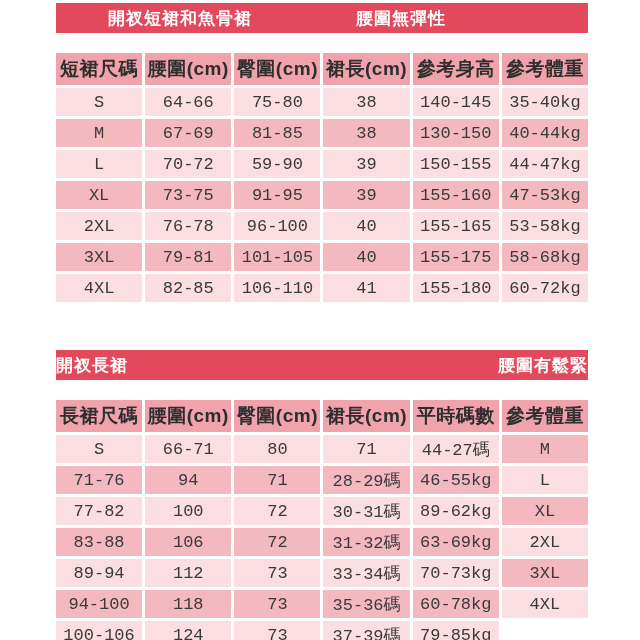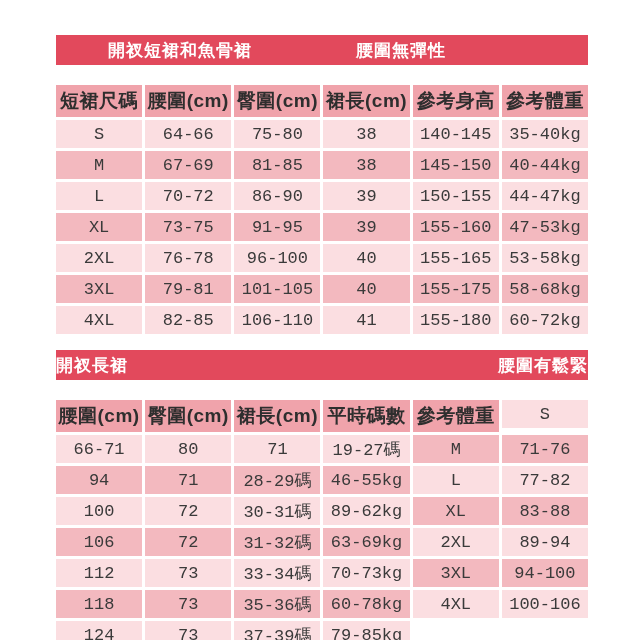--- a/index.html
+++ b/index.html
@@ -22,21 +22,21 @@
     background: #e2495c;
     color: #ffffff;
     display: flex;
     align-items: center;
     font-family: "Liberation Sans", "DejaVu Sans", sans-serif;
     font-weight: bold;
     font-size: 17px;
     letter-spacing: 1px;
     margin-bottom: 4px;
   }
-  .title-bar.left-layout { padding-left: 52px; margin-top: 32px; }
+  .title-bar.left-layout { padding-left: 52px; }
   .title-bar.left-layout .t-sub { margin-left: 104px; }
   .title-bar.center-layout { justify-content: space-between; }
   .title-bar.center-layout .t-sub { margin-left: 34px; }
   .grid {
     display: grid;
     grid-template-columns: repeat(6, 1fr);
     gap: 3px;
     margin-top: 20px;
   }
   .cell {
@@ -78,25 +78,25 @@
       <div class="cell r-light">S</div>
       <div class="cell r-light">64-66</div>
       <div class="cell r-light">75-80</div>
       <div class="cell r-light">38</div>
       <div class="cell r-light">140-145</div>
       <div class="cell r-light">35-40kg</div>
       <div class="cell r-dark">M</div>
       <div class="cell r-dark">67-69</div>
       <div class="cell r-dark">81-85</div>
       <div class="cell r-dark">38</div>
-      <div class="cell r-dark">145-150</div>
+      <div class="cell r-dark">130-150</div>
       <div class="cell r-dark">40-44kg</div>
       <div class="cell r-light">L</div>
       <div class="cell r-light">70-72</div>
-      <div class="cell r-light">86-90</div>
+      <div class="cell r-light">59-90</div>
       <div class="cell r-light">39</div>
       <div class="cell r-light">150-155</div>
       <div class="cell r-light">44-47kg</div>
       <div class="cell r-dark">XL</div>
       <div class="cell r-dark">73-75</div>
       <div class="cell r-dark">91-95</div>
       <div class="cell r-dark">39</div>
       <div class="cell r-dark">155-160</div>
       <div class="cell r-dark">47-53kg</div>
       <div class="cell r-light">2XL</div>
@@ -119,30 +119,31 @@
       <div class="cell r-light">60-72kg</div>
     </div>
 </section>
 
 <section class="tbl" id="tbl1">
   <div class="title-bar center-layout">
     <span class="t-main">開衩長裙</span>
     <span class="t-sub">腰圍有鬆緊</span>
   </div>
   <div class="grid">
+      <div class="cell hdr">長裙尺碼</div>
       <div class="cell hdr">腰圍(cm)</div>
       <div class="cell hdr">臀圍(cm)</div>
       <div class="cell hdr">裙長(cm)</div>
       <div class="cell hdr">平時碼數</div>
       <div class="cell hdr">參考體重</div>
       <div class="cell r-light">S</div>
       <div class="cell r-light">66-71</div>
       <div class="cell r-light">80</div>
       <div class="cell r-light">71</div>
-      <div class="cell r-light">19-27碼</div>
+      <div class="cell r-light">44-27碼</div>
       <div class="cell r-dark">M</div>
       <div class="cell r-dark">71-76</div>
       <div class="cell r-dark">94</div>
       <div class="cell r-dark">71</div>
       <div class="cell r-dark">28-29碼</div>
       <div class="cell r-dark">46-55kg</div>
       <div class="cell r-light">L</div>
       <div class="cell r-light">77-82</div>
       <div class="cell r-light">100</div>
       <div class="cell r-light">72</div>

